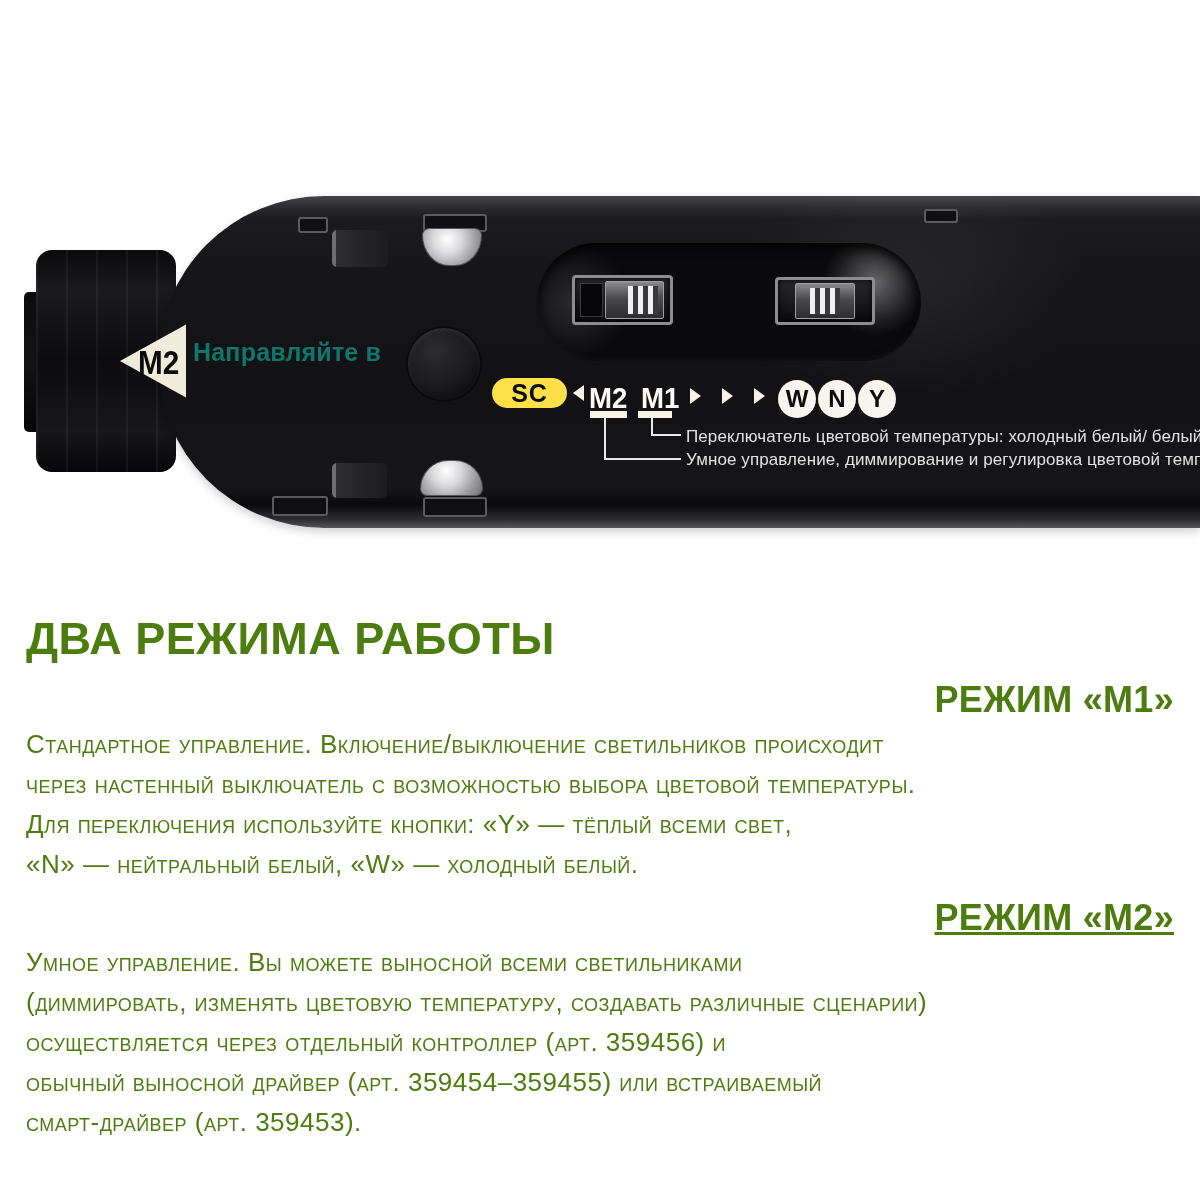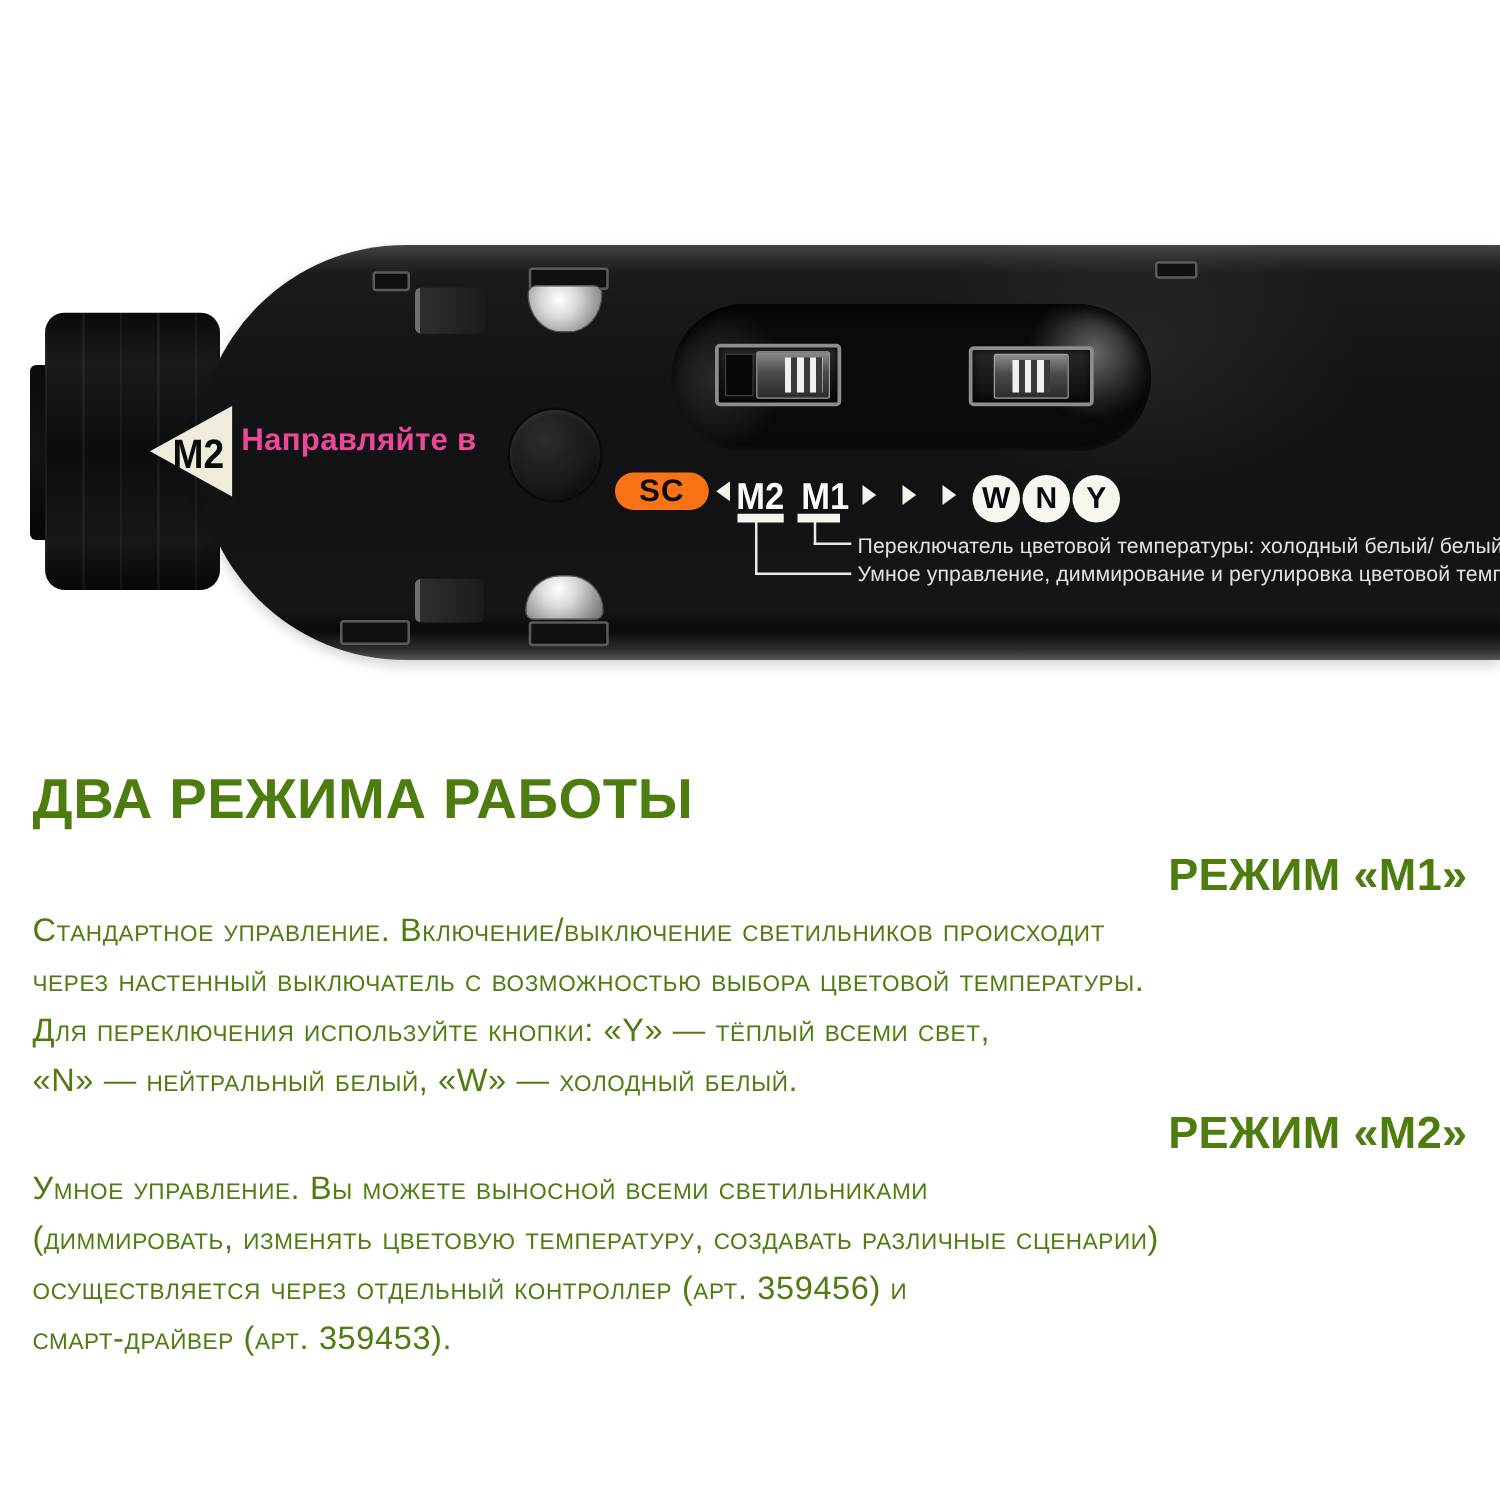--- a/index.html
+++ b/index.html
@@ -56,25 +56,25 @@
 
   .circle-btn { position:absolute; left:408px; top:328px; width:72px; height:72px; border-radius:50%;
     background:radial-gradient(circle at 38% 32%, #2c2c2f, #1a1a1c 55%, #060608 95%);
     box-shadow:inset 0 2px 4px rgba(255,255,255,0.08), 0 0 0 2px #0a0a0c; }
 
   .tri { position:absolute; left:120px; top:323px; width:66px; height:76px;
     background:#efecdb; -webkit-clip-path:polygon(100% 2%, 100% 98%, 0 50%); clip-path:polygon(100% 2%, 100% 98%, 0 50%); }
   .tri-label { position:absolute; left:137px; top:344px; width:48px; text-align:center;
     color:#0c0c0e; font-weight:700; font-size:33px; transform:scaleX(0.9); transform-origin:left center; }
 
-  .note { position:absolute; left:193px; top:338px; color:#ec4899; font-weight:700;
+  .note { position:absolute; left:193px; top:338px; color:#0f766e; font-weight:700;
     font-size:25px; line-height:28px; letter-spacing:0.2px; }
 
   .sc-pill { position:absolute; left:492px; top:378px; width:75px; height:30px; border-radius:15px;
-    background:#f97316; color:#0a0a0c; font-weight:700; font-size:25px;
+    background:#fde047; color:#0a0a0c; font-weight:700; font-size:25px;
     display:flex; align-items:center; justify-content:center; letter-spacing:1px; }
 
   .arr-l { position:absolute; width:0; height:0;
     border-top:8px solid transparent; border-bottom:8px solid transparent; border-right:11px solid #f5f3ea; }
   .arr-r { position:absolute; width:0; height:0;
     border-top:8px solid transparent; border-bottom:8px solid transparent; border-left:11px solid #f5f3ea; }
 
   .mode-label { position:absolute; top:381px; color:#fbfaf4; font-weight:700; font-size:30px;
     transform:scaleX(0.92); transform-origin:left center; }
   .underbar { position:absolute; top:411px; height:7px; background:#f5f3ea; }
@@ -84,21 +84,21 @@
     display:flex; align-items:center; justify-content:center; }
 
   .cline { position:absolute; background:#e9e9e9; }
   .callout { position:absolute; color:#e2e2e2; font-size:17px; letter-spacing:0.1px; white-space:nowrap; }
 
   
   .content { padding:0 26px; color:#4d7c0f; }
   .title { margin-top:13px; font-size:45px; line-height:52px; font-weight:700; letter-spacing:0.5px; }
   .h2 { font-size:36px; line-height:42px; font-weight:700; letter-spacing:0.3px;text-align:right; }
   .h2.m1 { margin-top:14px; }
-  .h2.m2 { margin-top:1px; }
+  .h2.m2 { margin-top:13px;text-decoration:underline; }
   .para { margin-top:3px; }
   .para .line { font-size:26px; line-height:40px; font-weight:400;
     font-variant:small-caps; letter-spacing:0.5px; white-space:nowrap; }
 </style>
 </head>
 <body>
 
 <div class="photo">
 
   <div class="connector-step"></div>
@@ -178,15 +178,16 @@
     <div class="line">через настенный выключатель с возможностью выбора цветовой температуры.</div>
     <div class="line">Для переключения используйте кнопки: «Y» — тёплый всеми свет,</div>
     <div class="line">«N» — нейтральный белый, «W» — холодный белый.</div>
   </div>
 
   <div class="h2 m2">РЕЖИМ «М2»</div>
   <div class="para">
     <div class="line">Умное управление. Вы можете выносной всеми светильниками</div>
     <div class="line">(диммировать, изменять цветовую температуру, создавать различные сценарии)</div>
     <div class="line">осуществляется через отдельный контроллер (арт. 359456) и</div>
+    <div class="line">обычный выносной драйвер (арт. 359454–359455) или встраиваемый</div>
     <div class="line">смарт-драйвер (арт. 359453).</div>
   </div>
 </div>
 
 </body></html>

